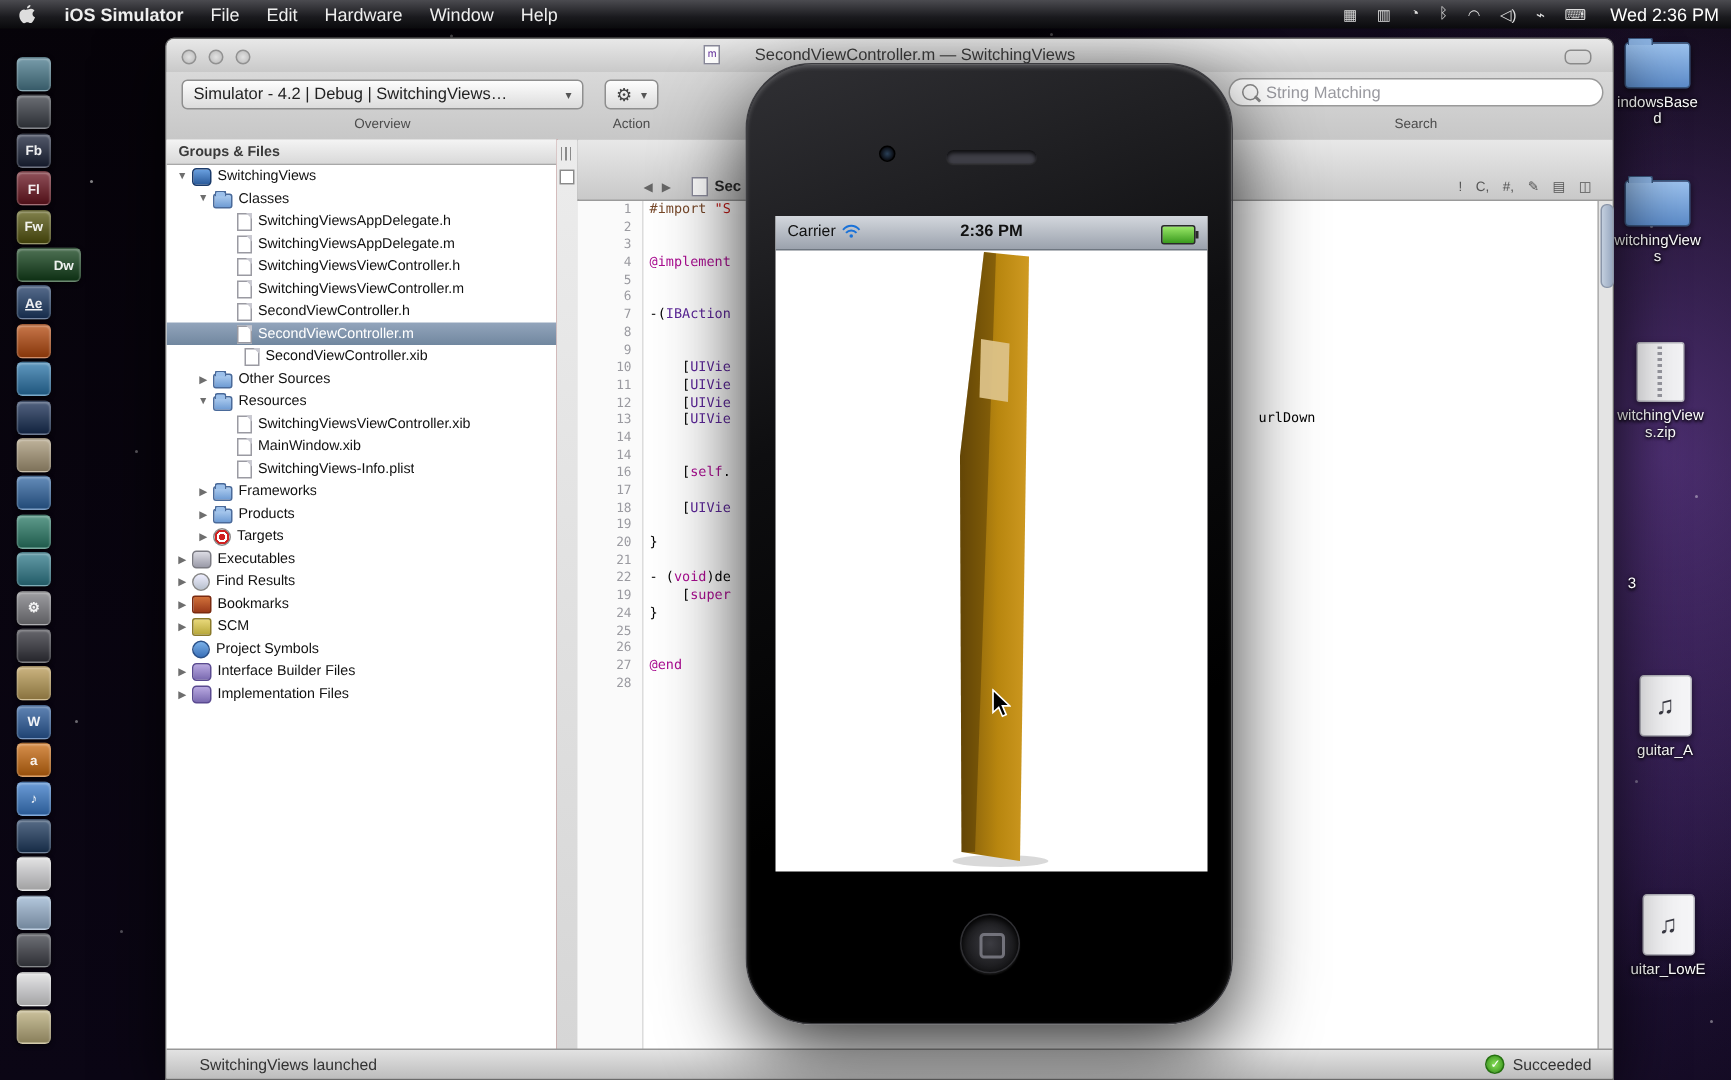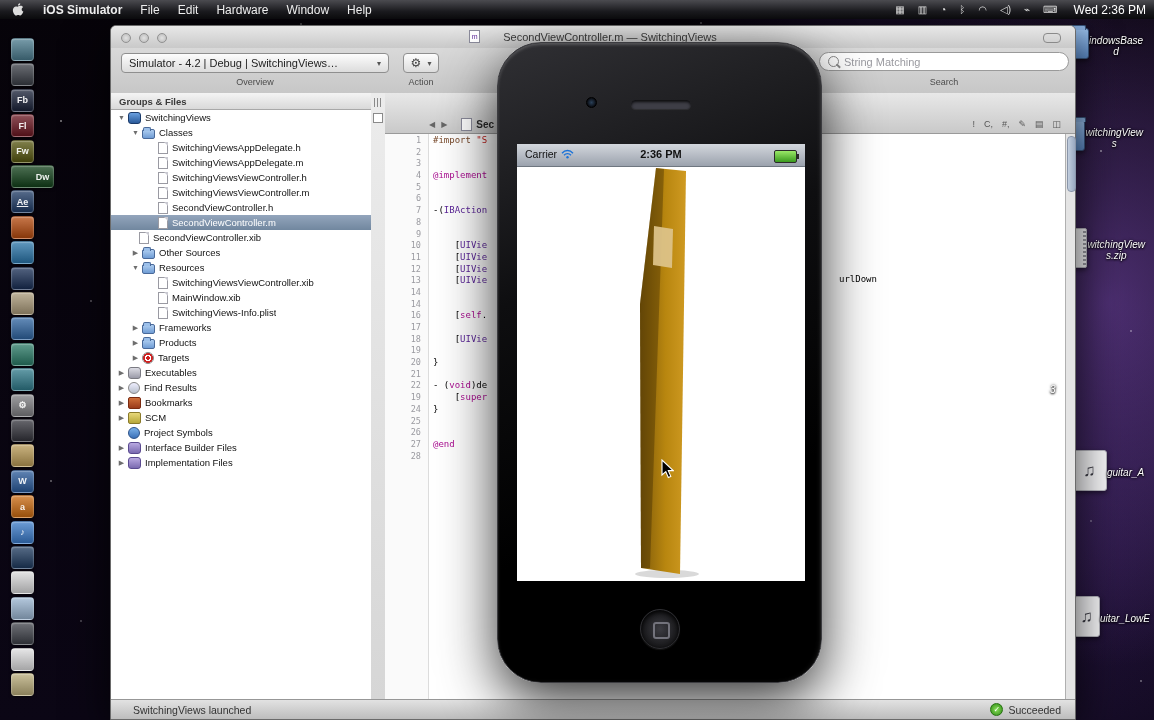--- a/index.html
+++ b/index.html
@@ -26,21 +26,21 @@
   .menu-item.app{font-weight:bold;}
   .mb-right{position:absolute;right:8px;top:0;height:19px;display:flex;align-items:center;gap:13px;}
   .mstatus{font-size:10px;color:#ddd;}
   .mb-clock{font-size:12px;color:#fff;margin-left:3px;}
 
   
   .dicon{position:absolute;left:11px;width:21px;height:21px;border-radius:4px;z-index:2;
     display:flex;align-items:center;justify-content:center;font-size:9px;font-weight:bold;
     color:rgba(255,255,255,.92);border:1px solid rgba(255,255,255,.18);
     box-shadow:inset 0 1px 1px rgba(255,255,255,.25), 0 1px 3px rgba(0,0,0,.6);}
-  .ritem{position:absolute;z-index:2;width:76px;display:flex;flex-direction:row;align-items:center;font-style:italic;}
+  .ritem{position:absolute;z-index:2;width:76px;display:flex;flex-direction:column;align-items:center;}
   .ricon{margin-bottom:4px;box-shadow:0 2px 5px rgba(0,0,0,.5);}
   .ricon.folder{width:42px;height:29px;border-radius:3px;position:relative;
     background:linear-gradient(#9cc2ee,#5d8cc9);border:1px solid #39577e;}
   .ricon.folder::before{content:"";position:absolute;top:-4px;left:1px;width:15px;height:4px;
     background:#8cb4e4;border:1px solid #39577e;border-bottom:none;border-radius:2px 2px 0 0;}
   .ricon.zip{width:30px;height:38px;background:#f4f4f6;border:1px solid #b5b5bd;border-radius:2px;position:relative;}
   .ricon.zip::before{content:"";position:absolute;left:13px;top:2px;bottom:2px;width:3px;
     background:repeating-linear-gradient(#9a9aa2 0 2px,transparent 2px 4px);}
   .ricon.audio{width:33px;height:39px;background:#f6f6f8;border:1px solid #b5b5bd;border-radius:3px;
     display:flex;align-items:center;justify-content:center;font-size:17px;color:#3a3a44;}
@@ -338,21 +338,21 @@
         <div class="trow" style="padding-left: 33px;">
           <span class="disc"></span>
           <span class="ticon i-doc"></span>
           <span class="tlabel">SecondViewController.h</span>
         </div>
         <div class="trow sel" style="padding-left: 33px;">
           <span class="disc"></span>
           <span class="ticon i-doc"></span>
           <span class="tlabel">SecondViewController.m</span>
         </div>
-        <div class="trow" style="padding-left: 14px;">
+        <div class="trow" style="padding-left: 38px;">
           <span class="disc"></span>
           <span class="ticon i-doc"></span>
           <span class="tlabel">SecondViewController.xib</span>
         </div>
         <div class="trow" style="padding-left: 19px;">
           <span class="disc">▶</span>
           <span class="ticon i-folder"></span>
           <span class="tlabel">Other Sources</span>
         </div>
         <div class="trow" style="padding-left: 19px;">

